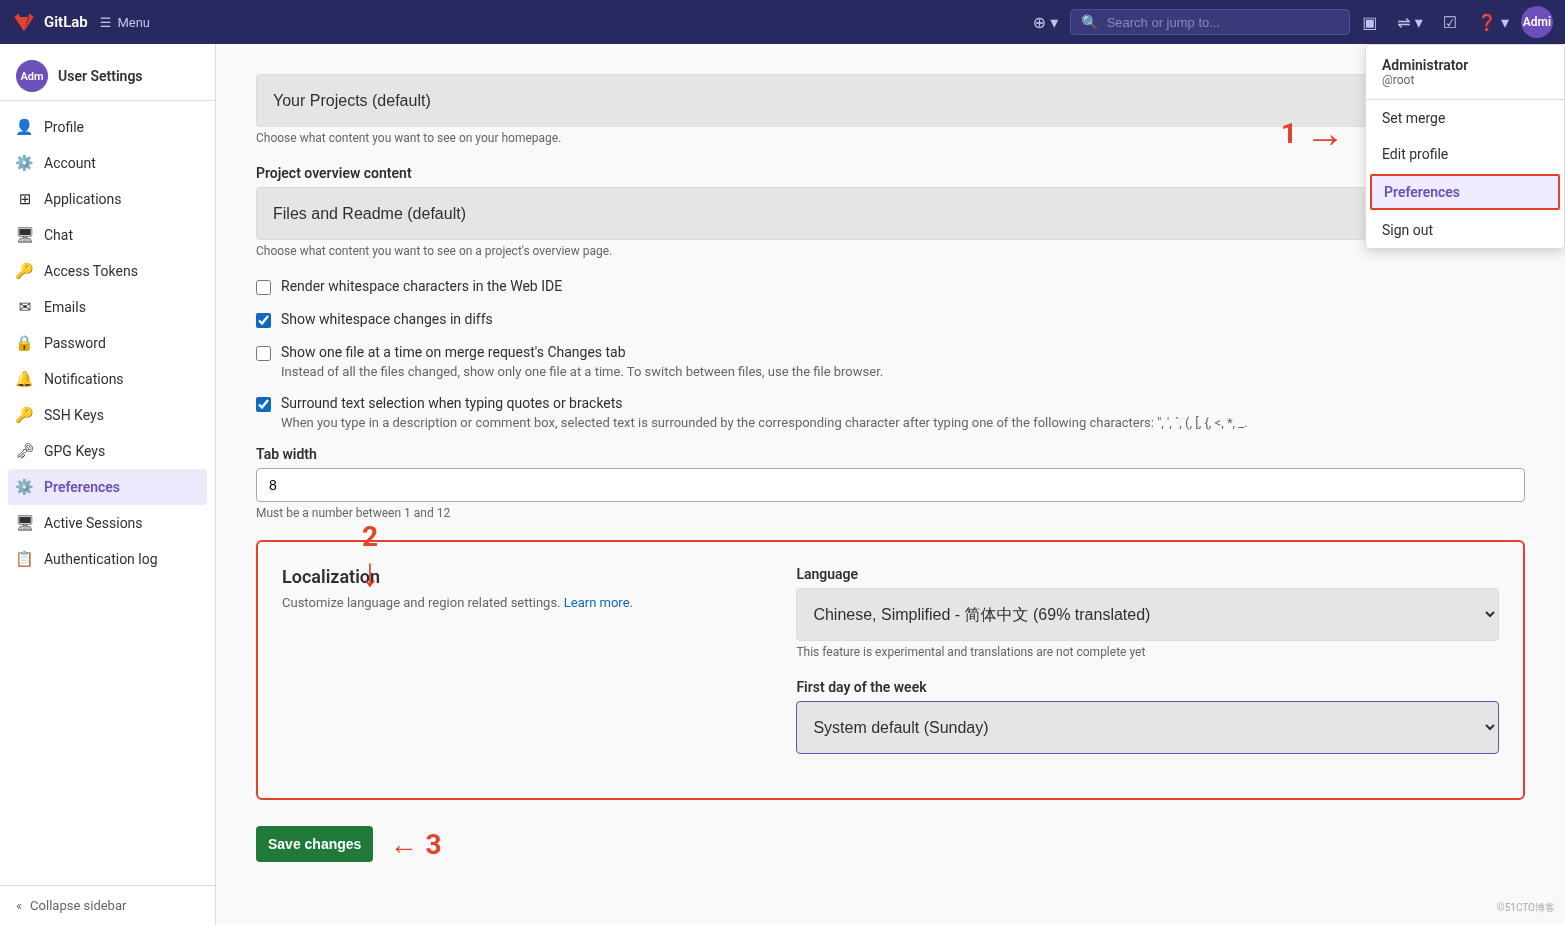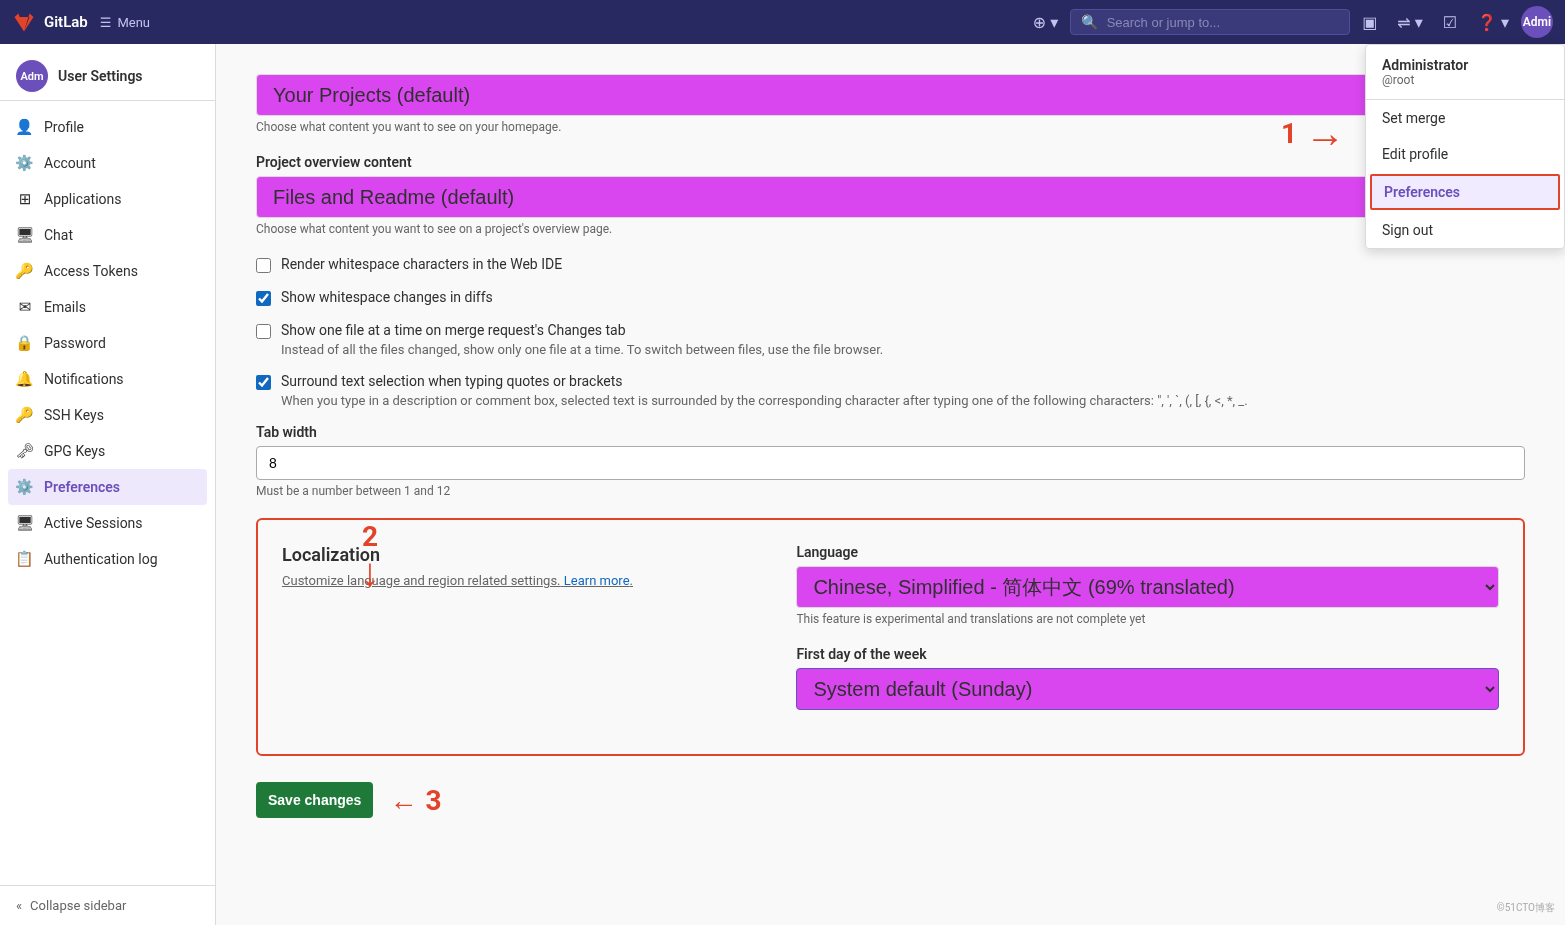--- a/index.html
+++ b/index.html
@@ -51,29 +51,29 @@
       display: flex; align-items: center; gap: 10px; padding: 9px 16px;
       color: #303030; cursor: pointer; font-size: 14px; text-decoration: none;
     }
     .sidebar-item.active { background: #ede8fb; color: #6b4fbb; font-weight: 600; border-radius: 4px; margin: 0 8px; padding: 9px 8px; }
     .sidebar-item .icon { width: 18px; display: flex; align-items: center; justify-content: center; font-size: 15px; flex-shrink: 0; }
     .sidebar-footer { padding: 12px 16px; border-top: 1px solid #dbdbdb; cursor: pointer; display: flex; align-items: center; gap: 8px; font-size: 13px; color: #666; }
 
     
     .main { flex: 1; overflow-y: auto; padding: 30px 40px; background: #f9f9f9; }
     .section-title { font-size: 16px; font-weight: 600; margin-bottom: 6px; }
-    .section-desc { font-size: 13px; color: #666; margin-bottom: 4px; text-decoration: underline; }
+    .section-desc { font-size: 13px; color: #666; margin-bottom: 4px; }
     .section-link { color: #1068bf; text-decoration: none; }
 
     
     .form-group { margin-bottom: 20px; }
     .form-label { font-weight: 600; font-size: 14px; margin-bottom: 6px; display: block; }
     .form-control {
-      width: 100%; border: 1px solid #dbdbdb; border-radius: 4px; padding: 8px 12px;
-      font-size: 20px; color: #303030; background: #d946ef; outline: none;
+      width: 100%; border: 1px solid #dbdbdb; border-radius: 4px; padding: 16px 12px;
+      font-size: 16px; color: #303030; background: #e5e5e5; outline: none;
     }
     .form-hint { font-size: 12px; color: #666; margin-top: 4px; }
 
     .checkbox-group { display: flex; align-items: flex-start; gap: 10px; margin-bottom: 16px; }
     .checkbox-group input[type=checkbox] { margin-top: 2px; width: 15px; height: 15px; flex-shrink: 0; accent-color: #1068bf; }
     .checkbox-label { font-size: 14px; color: #303030; }
     .checkbox-sublabel { font-size: 13px; color: #666; margin-top: 4px; }
 
     
     .localization-box {

